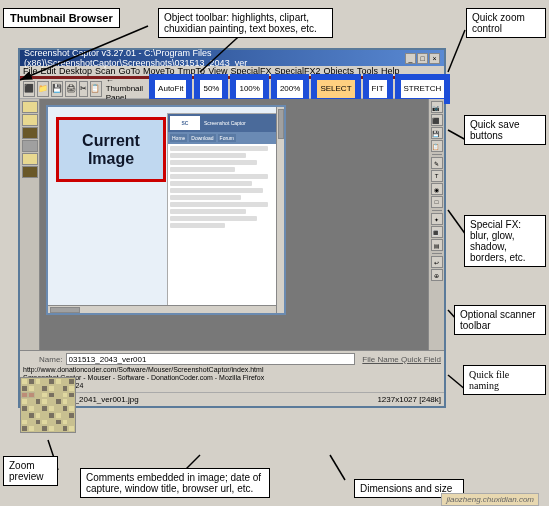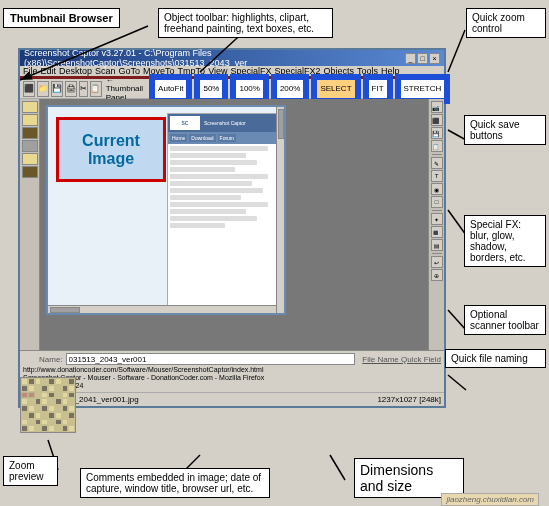--- a/index.html
+++ b/index.html
@@ -76,39 +76,40 @@
       padding: 3px 5px;
       font-size: 10px;
       z-index: 200;
     }
 
     
     .scanner-ann {
       position: absolute;
       top: 305px;
       right: 3px;
-      width: 82px;
+      width: 92px;
       background: #fff;
       border: 1.5px solid #000;
       padding: 3px 5px;
       font-size: 10px;
       z-index: 200;
     }
 
     
     .qfile-ann {
       position: absolute;
-      top: 349px;
+      top: 365px;
       right: 3px;
-      width: 101px;
-      background: #fff;
-      border: 1.5px solid #000;
-      padding: 3px 5px;
-      font-size: 10px;
-      z-index: 200;
+      width: 83px;
+      background: #fff;
+      border: 1.5px solid #000;
+      padding: 3px 5px;
+      font-size: 10px;
+      z-index: 200;
+      font-family: Liberation Serif, serif;
     }
 
     
     .zprev-ann {
       position: absolute;
       bottom: 20px;
       left: 3px;
       width: 55px;
       background: #fff;
       border: 1.5px solid #000;
@@ -132,21 +133,21 @@
 
     
     .dims-ann {
       position: absolute;
       bottom: 8px;
       right: 85px;
       width: 110px;
       background: #fff;
       border: 1.5px solid #000;
       padding: 3px 5px;
-      font-size: 14px;
+      font-size: 10px;
       z-index: 200;
     }
 
     
     .arrows-svg {
       position: absolute;
       top: 0;
       left: 0;
       width: 549px;
       height: 506px;
@@ -275,21 +276,21 @@
       height: 65px;
       background: #c0d8f0;
       border: 3px solid #cc0000;
       display: flex;
       align-items: center;
       justify-content: center;
     }
     .ci-text {
       font-size: 16px;
       font-weight: bold;
-      color: #0369a1;
+      color: #0f172a;
       text-align: center;
       line-height: 1.1;
     }
     .website-preview {
       position: absolute;
       top: 6px;
       right: 2px;
       width: 115px;
       height: 200px;
       background: #fff;
@@ -660,21 +661,21 @@
   <div class="zt-cell"></div>
   <div class="zt-cell d"></div>
   <div class="zt-cell l"></div>
 </div>
 
 <div class="tb-label-box">
   <span>Thumbnail Browser</span>
 </div>
 
 <div class="obj-toolbar-ann">
-  <span>Object toolbar: highlights, clipart, freehand painting, text boxes, etc.</span>
+  <span>Object toolbar: highlights, clipart, chuxidian painting, text boxes, etc.</span>
 </div>
 
 <div class="qzoom-ann">
   <span>Quick zoom control</span>
 </div>
 
 <div class="qsave-ann">
   <span>Quick save buttons</span>
 </div>
 

